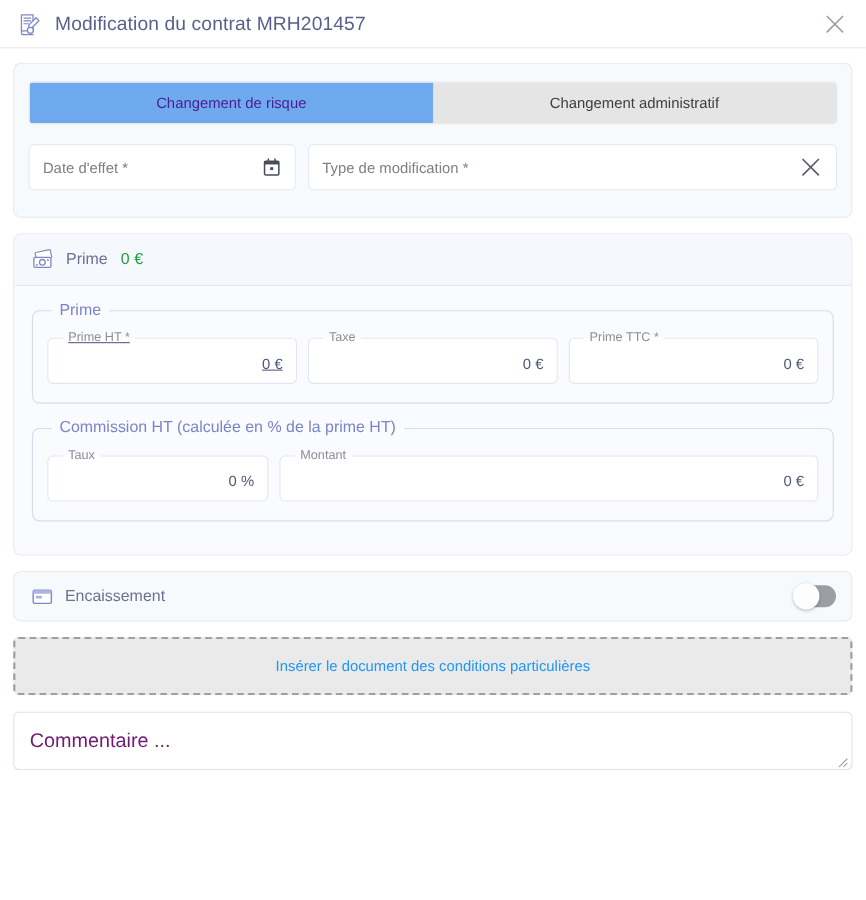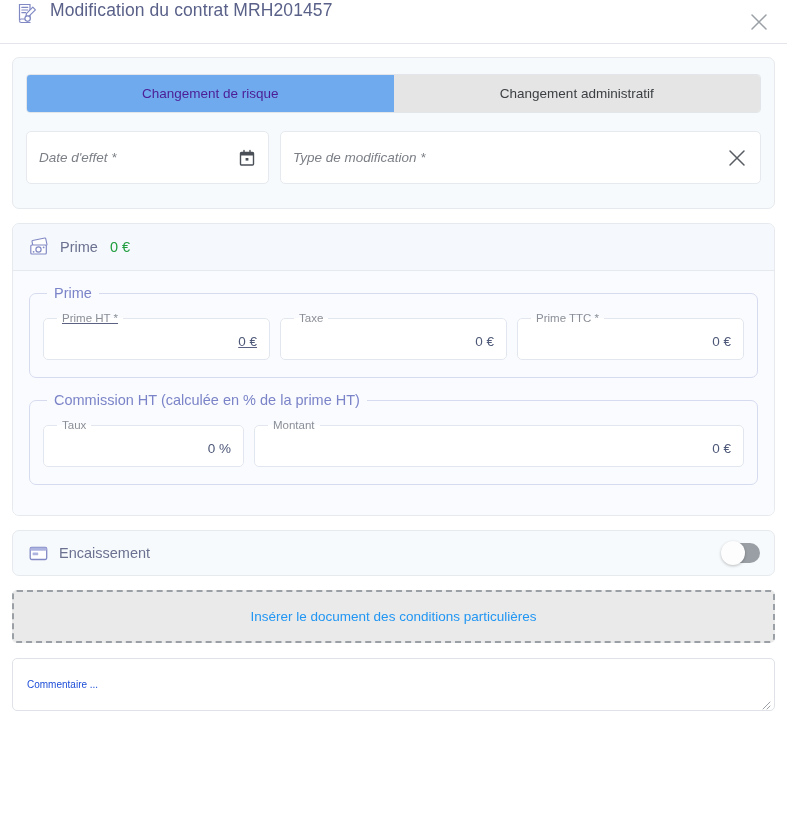--- a/index.html
+++ b/index.html
@@ -13,20 +13,21 @@
     font-family: "Liberation Sans", sans-serif;
     color: #5b6182;
     overflow: hidden;
   }
 
   
   .dialog-header {
     position: relative;
     height: 44px;
     display: flex;
+    align-items: center;
     padding: 0 0 0 14px;
     border-bottom: 1px solid #e3e5ea;
     box-sizing: border-box;
   }
   .header-icon {
     width: 26px;
     height: 26px;
     flex: 0 0 26px;
     margin-right: 10px;
     display: flex;
@@ -96,27 +97,26 @@
   .field-row {
     display: flex;
     margin-top: 18px;
     gap: 11px;
   }
   .input-box {
     position: relative;
     background: #ffffff;
     border: 1px solid #e6eaee;
     border-radius: 5px;
-    height: 53px;
+    height: 42px;
     display: flex;
     align-items: center;
     padding: 0 12px;
     box-sizing: border-box;
     cursor: text;
-    font-style: italic;
   }
   .input-box .placeholder {
     font-size: 13.5px;
     color: #7b7f86;
     flex: 1 1 auto;
     white-space: nowrap;
     overflow: hidden;
   }
   .field-date { width: 243px; flex: 0 0 243px; }
   .field-type { flex: 1 1 auto; }
@@ -271,22 +271,22 @@
     position: relative;
     height: 53px;
     border: 1px solid #dfe3e8;
     border-radius: 5px;
     background: #ffffff;
     padding: 15px 14px 0 14px;
     box-sizing: border-box;
     cursor: text;
   }
   .comment-placeholder {
-    font-size: 10px;
-    color: #1d4ed8;
+    font-size: 18px;
+    color: #701a75;
     margin-top: 41px;
   }
   .resize-grip {
     position: absolute;
     right: 3px;
     bottom: 2px;
     width: 12px;
     height: 12px;
     cursor: nwse-resize;
   }

